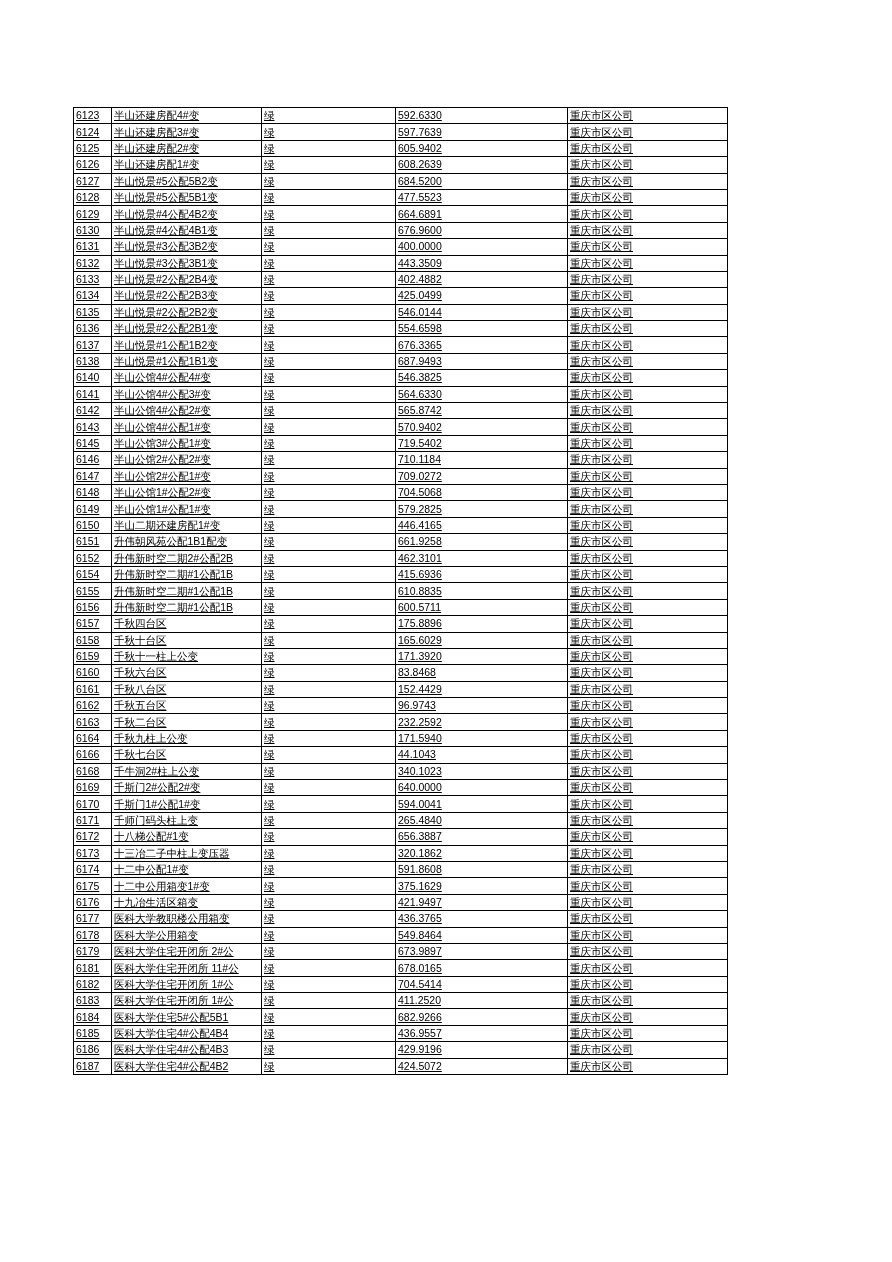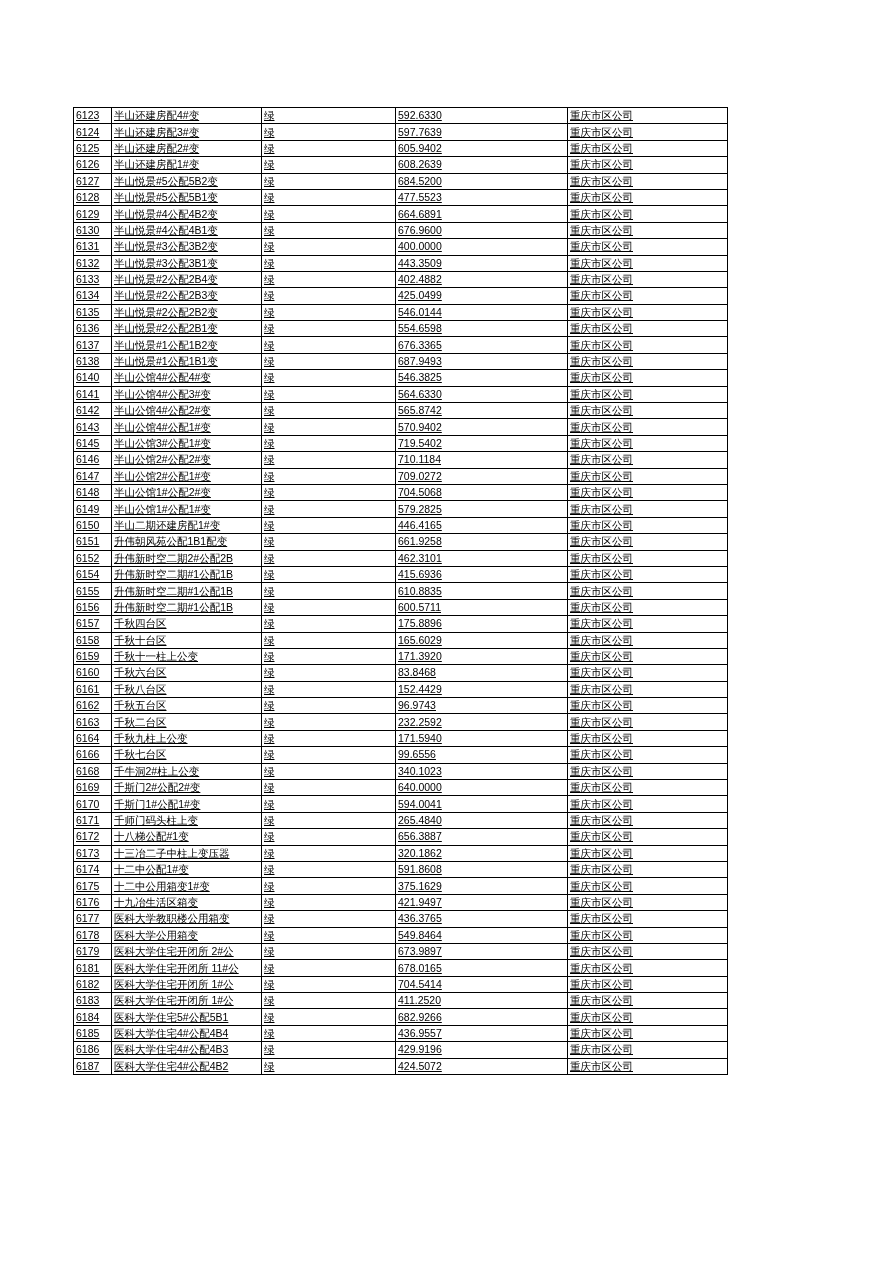--- a/index.html
+++ b/index.html
@@ -340,21 +340,21 @@
             <td class="id">6164</td>
             <td class="name">千秋九柱上公变</td>
             <td class="color">绿</td>
             <td class="value">171.5940</td>
             <td class="org">重庆市区公司</td>
           </tr>
           <tr>
             <td class="id">6166</td>
             <td class="name">千秋七台区</td>
             <td class="color">绿</td>
-            <td class="value">99.6556</td>
+            <td class="value">44.1043</td>
             <td class="org">重庆市区公司</td>
           </tr>
           <tr>
             <td class="id">6168</td>
             <td class="name">千牛洞2#柱上公变</td>
             <td class="color">绿</td>
             <td class="value">340.1023</td>
             <td class="org">重庆市区公司</td>
           </tr>
           <tr>

